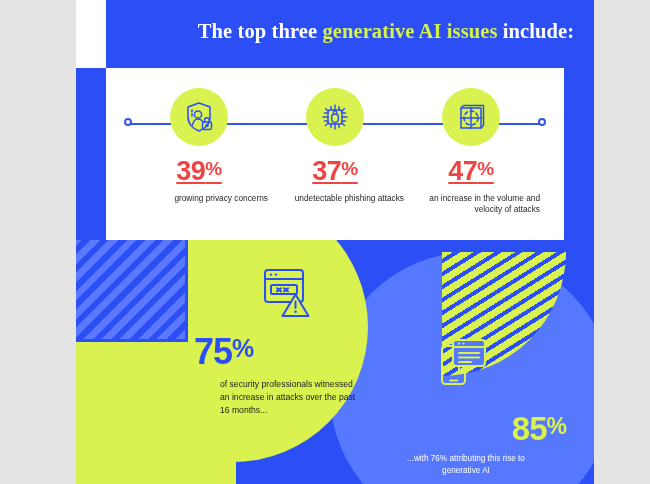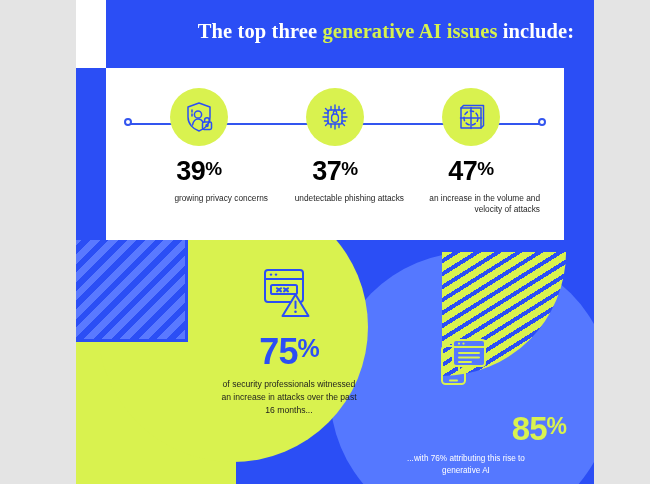--- a/index.html
+++ b/index.html
@@ -145,23 +145,24 @@
     align-items: center;
     justify-content: center;
   }
   .icon-circle svg { display: block; }
 
   .pct {
     margin-top: 12px;
     font-family: "Liberation Sans", sans-serif;
     font-weight: bold;
     font-size: 27px;
-    color: #000000;
+    color: #ef4444;
     line-height: 1;
     letter-spacing: -0.5px;
+    text-decoration: underline;
   }
   .pct .sign { font-size: 19px; vertical-align: 5px; }
 
   .cap {
     margin-top: 8px;
     font-size: 8.3px;
     color: #262626;
     line-height: 1.35;
     padding: 0 6px;
     text-align: right;
@@ -244,21 +245,20 @@
     clip-path: path("M 0 0 L 0 124 A 124 124 0 0 0 124 0 Z");
     -webkit-clip-path: path("M 0 0 L 0 124 A 124 124 0 0 0 124 0 Z");
   }
 
   
   .block75 {
     position: absolute;
     left: 118px;
     top: 26px;
     width: 190px;
-    text-align: center;
   }
   .block75 .bigpct {
     font-family: "Liberation Sans", sans-serif;
     font-weight: bold;
     font-size: 36px;
     color: #2b4ef5;
     line-height: 1;
     letter-spacing: -1px;
     margin-top: 8px;
   }

